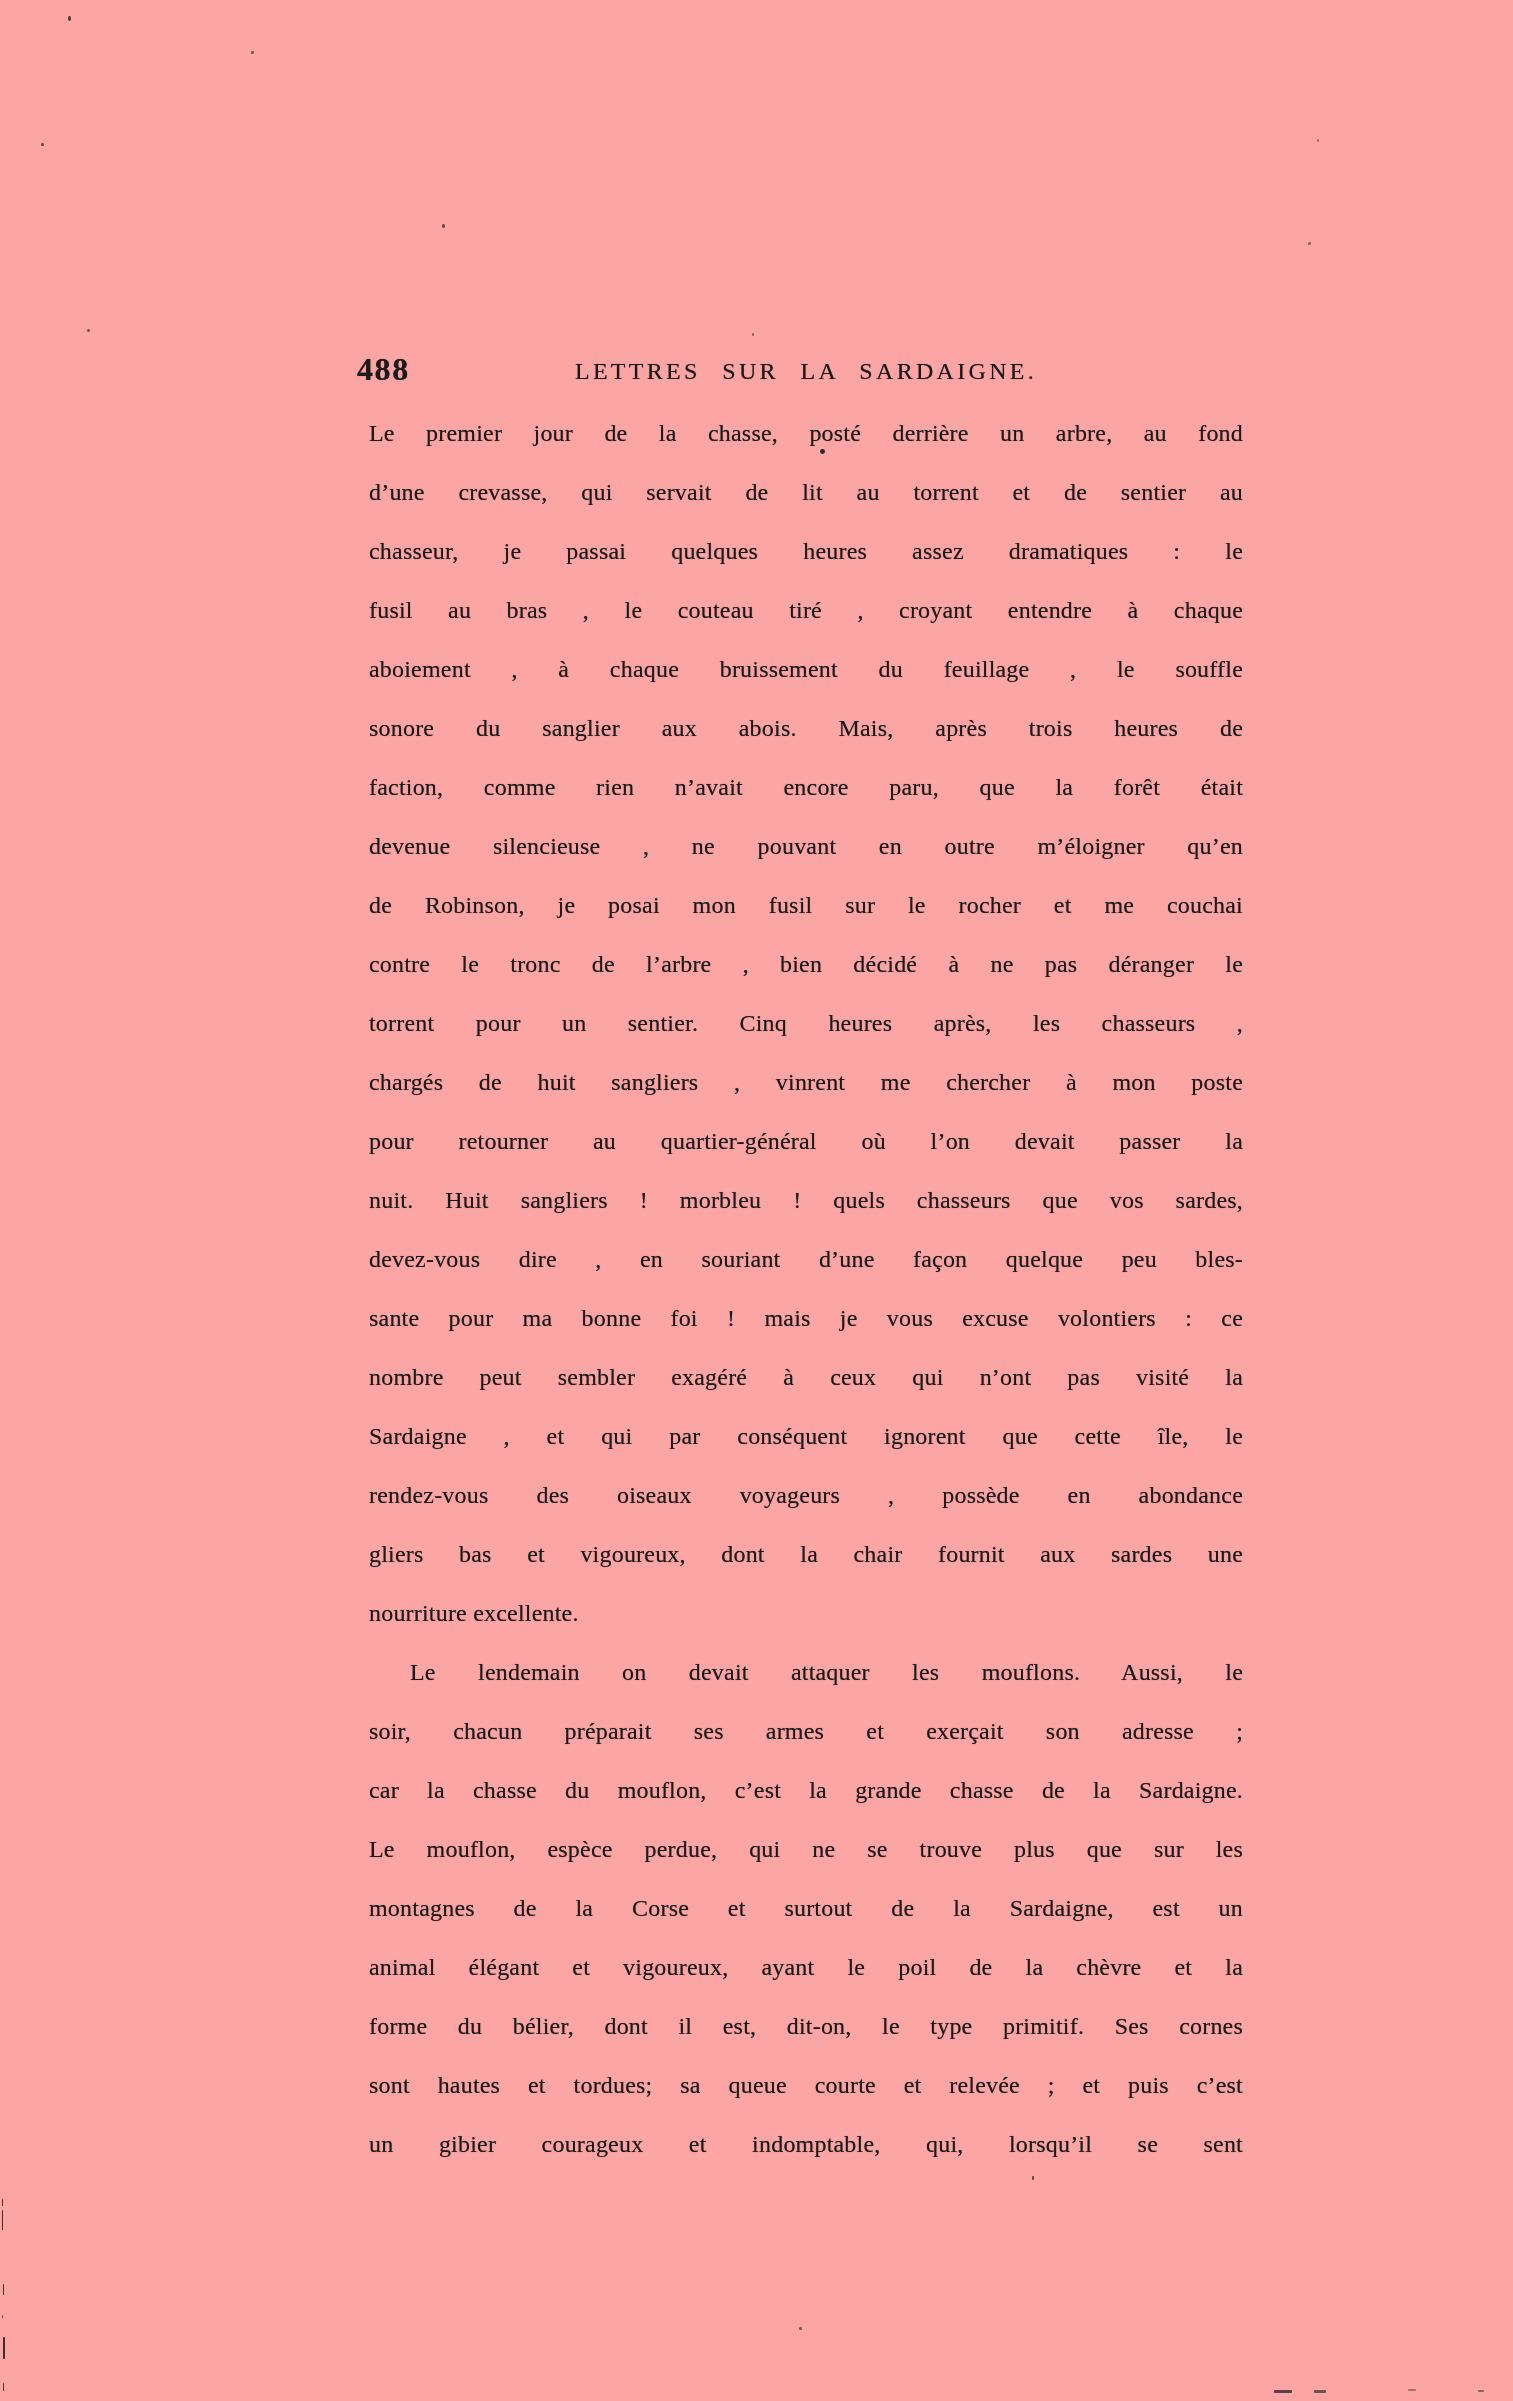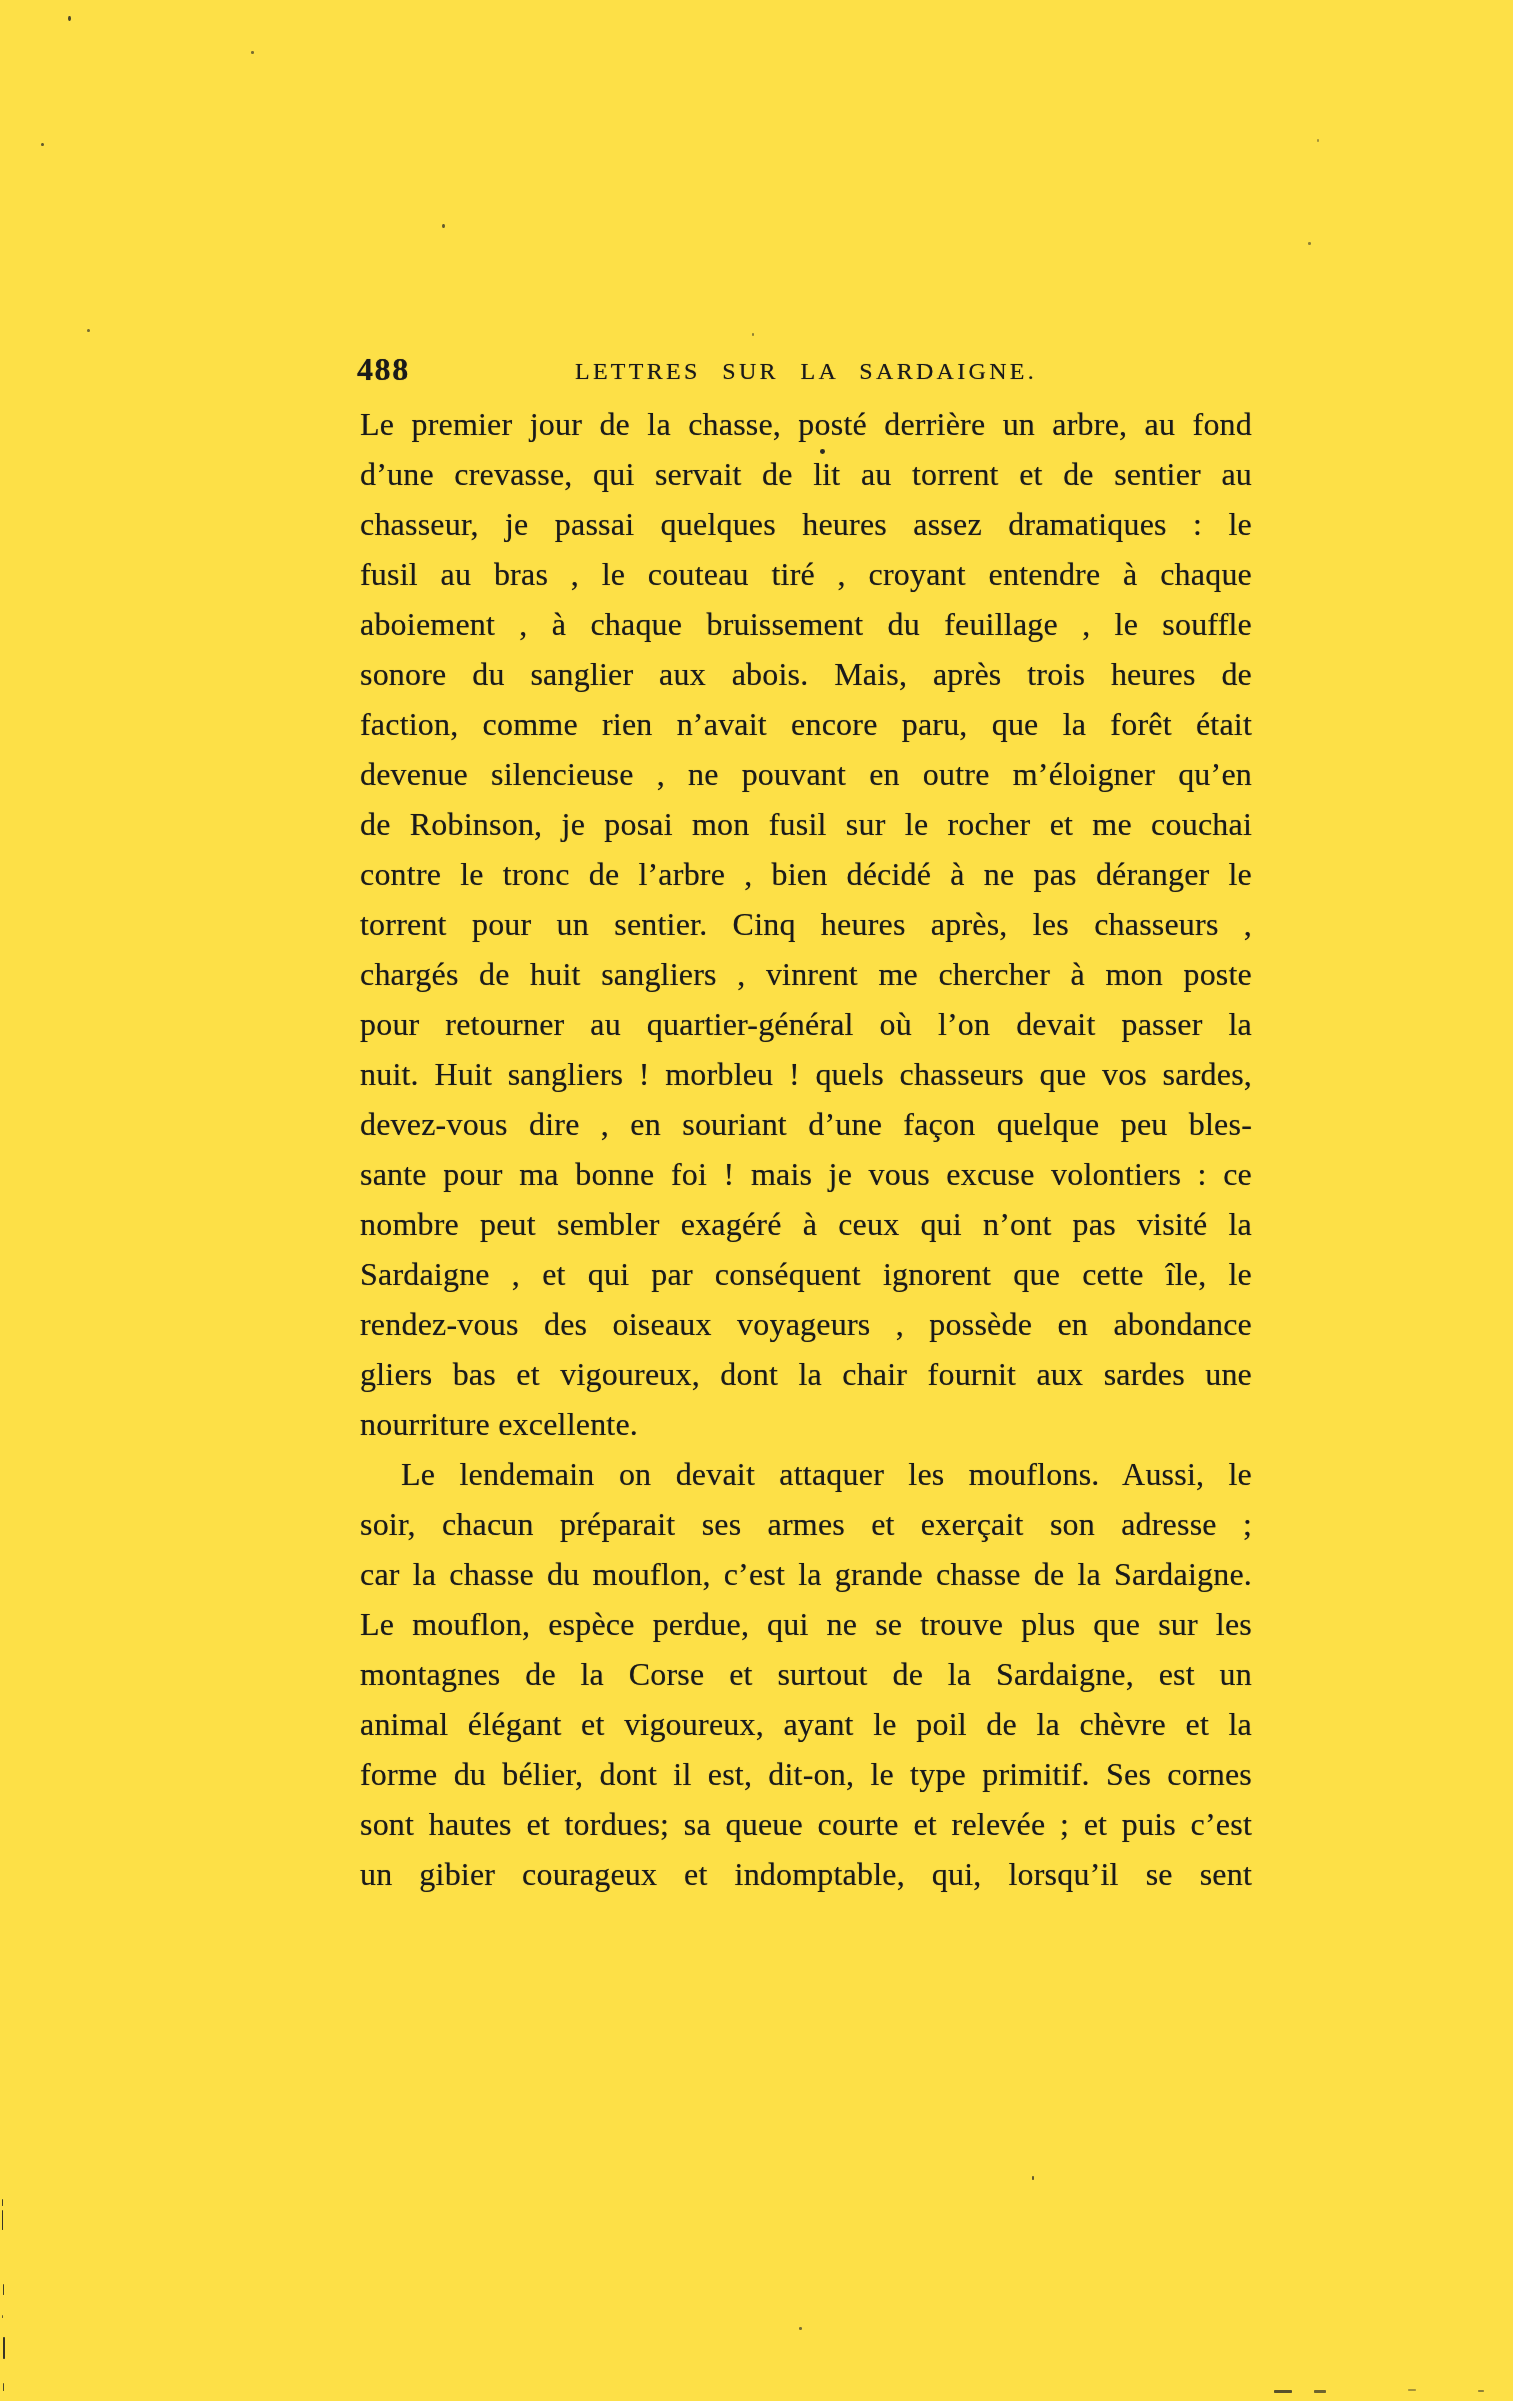--- a/index.html
+++ b/index.html
@@ -5,21 +5,21 @@
   html, body {
     margin: 0;
     padding: 0;
     background: #e8e8e8;
   }
   .page {
     position: relative;
     width: 1513px;
     height: 2401px;
     margin: 0 auto;
-    background: #fde047;
+    background: #fca5a5;
     overflow: hidden;
     font-family: "Liberation Serif", "DejaVu Serif", serif;
     color: #1a1a1a;
   }
   .header-row {
     position: absolute;
     left: 357px;
     top: 347px;
     width: 898px;
     height: 38px;
@@ -47,24 +47,24 @@
     white-space: nowrap;
     text-shadow: 0 0 0.8px rgba(25,25,25,0.6);
   }
   .text-block {
     position: absolute;
     left: 357px;
     top: 398px;
     width: 898px;
   }
   .text-block p.line {
-    margin: 3px;
+    margin: 12px;
     padding: 0;
     height: 47px;
-    font-size: 32px;
+    font-size: 24px;
     line-height: 47px;
     letter-spacing: 0.2px;
     text-align: justify;
     text-align-last: justify;
     white-space: normal;
     overflow: visible;
     text-shadow: 0 0 0.8px rgba(25,25,25,0.55);
   }
   .text-block p.line.no-just {
     text-align: center;

